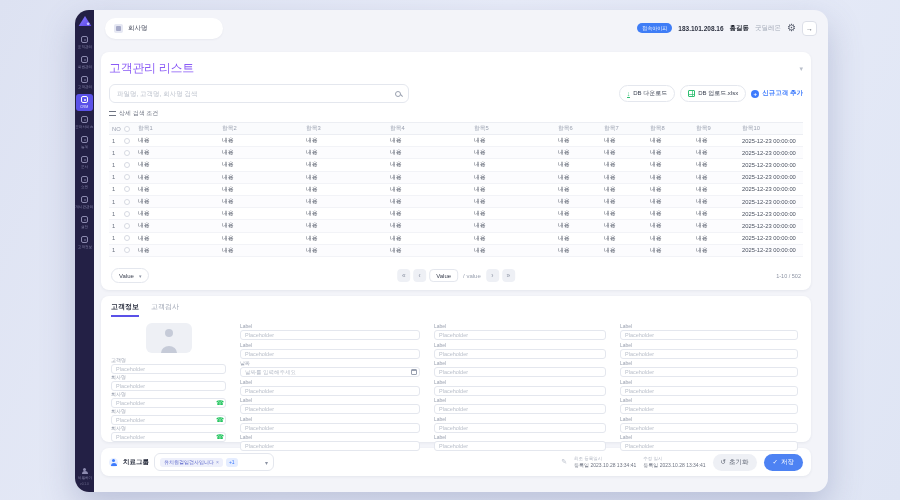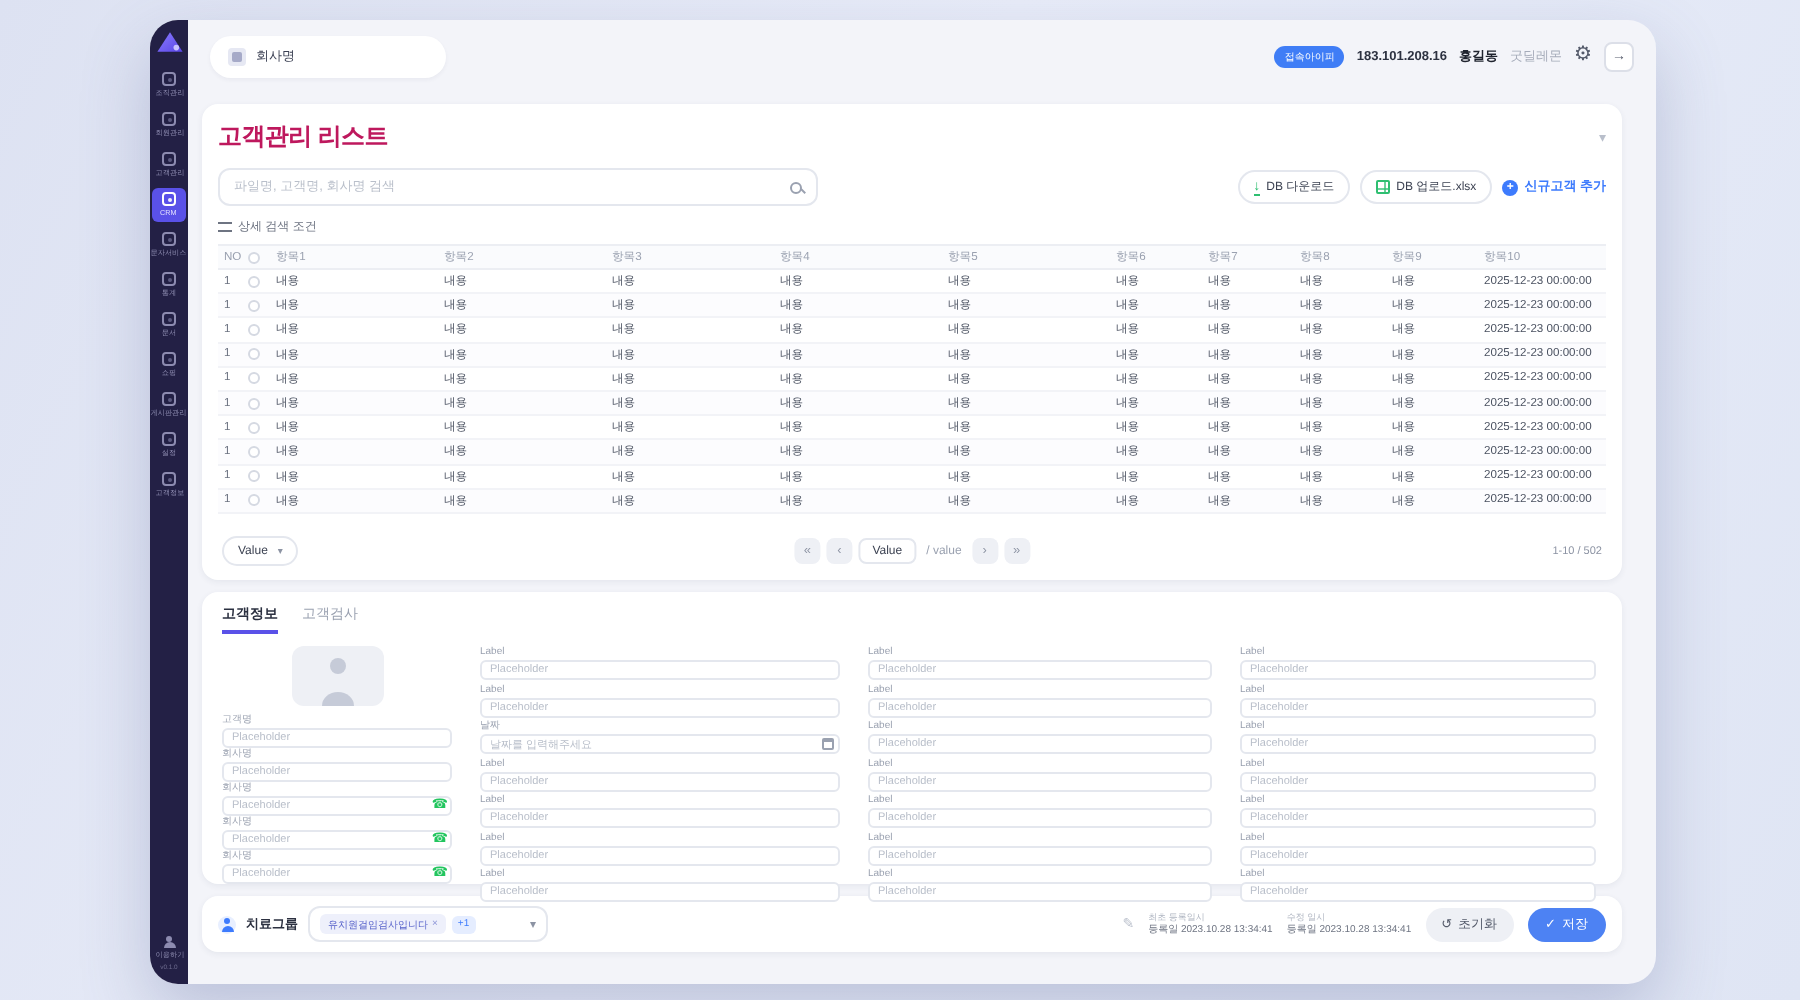--- a/index.html
+++ b/index.html
@@ -41,21 +41,21 @@
   .ip{font-size:6.5px;color:#2c3140;font-weight:bold;}
   .uname{font-size:6.5px;font-weight:bold;color:#20242f;}
   .org{font-size:6.5px;color:#a6acba;}
   .gear{font-size:10px;color:#555b6b;cursor:pointer;line-height:1;}
   .logout{width:15px;height:15px;border:1px solid #dcdfe8;border-radius:4px;background:#fff;display:flex;align-items:center;justify-content:center;font-size:7px;color:#555b6b;cursor:pointer;}
   .content{flex:1;padding:6px 17px 8px 7px;display:flex;flex-direction:column;gap:6px;min-height:0;}
   .card{background:#fff;border-radius:8px;box-shadow:0 1px 3px rgba(40,50,90,.07);}
   
   .list-card{height:238px;padding:8px 8px 4px;display:flex;flex-direction:column;flex:none;}
   .title-row{display:flex;align-items:center;}
-  .page-title{font-size:12px;font-weight:bold;color:#be185d;letter-spacing:-.3px;}
+  .page-title{font-size:12px;font-weight:normal;color:#8b5cf6;letter-spacing:-.3px;}
   .title-caret{margin-left:auto;color:#b9bfcb;font-size:7px;cursor:pointer;}
   .toolbar{display:flex;align-items:center;margin-top:7px;}
   .search{width:300px;height:19px;border:1px solid #e4e7ee;border-radius:6px;display:flex;align-items:center;padding:0 7px;background:#fff;}
   .search input{border:0;outline:0;flex:1;font-size:6.5px;color:#333;background:transparent;}
   .search input::placeholder{color:#b9bfca;}
   .mag{width:6px;height:6px;border:1.2px solid #9aa1b0;border-radius:50%;position:relative;flex:none;}
   .mag::after{content:'';position:absolute;width:3px;height:1.2px;background:#9aa1b0;transform:rotate(45deg);right:-2.5px;bottom:-1px;}
   .tb-btns{margin-left:auto;display:flex;align-items:center;gap:5px;}
   .btn-ghost{height:17px;border:1px solid #e4e7ee;border-radius:9px;background:#fff;display:flex;align-items:center;gap:3px;padding:0 7px;font-size:6px;color:#3c4252;cursor:pointer;white-space:nowrap;}
   .dl-ic{color:#2fbf71;font-size:7px;line-height:1;border-bottom:1px solid #2fbf71;}

